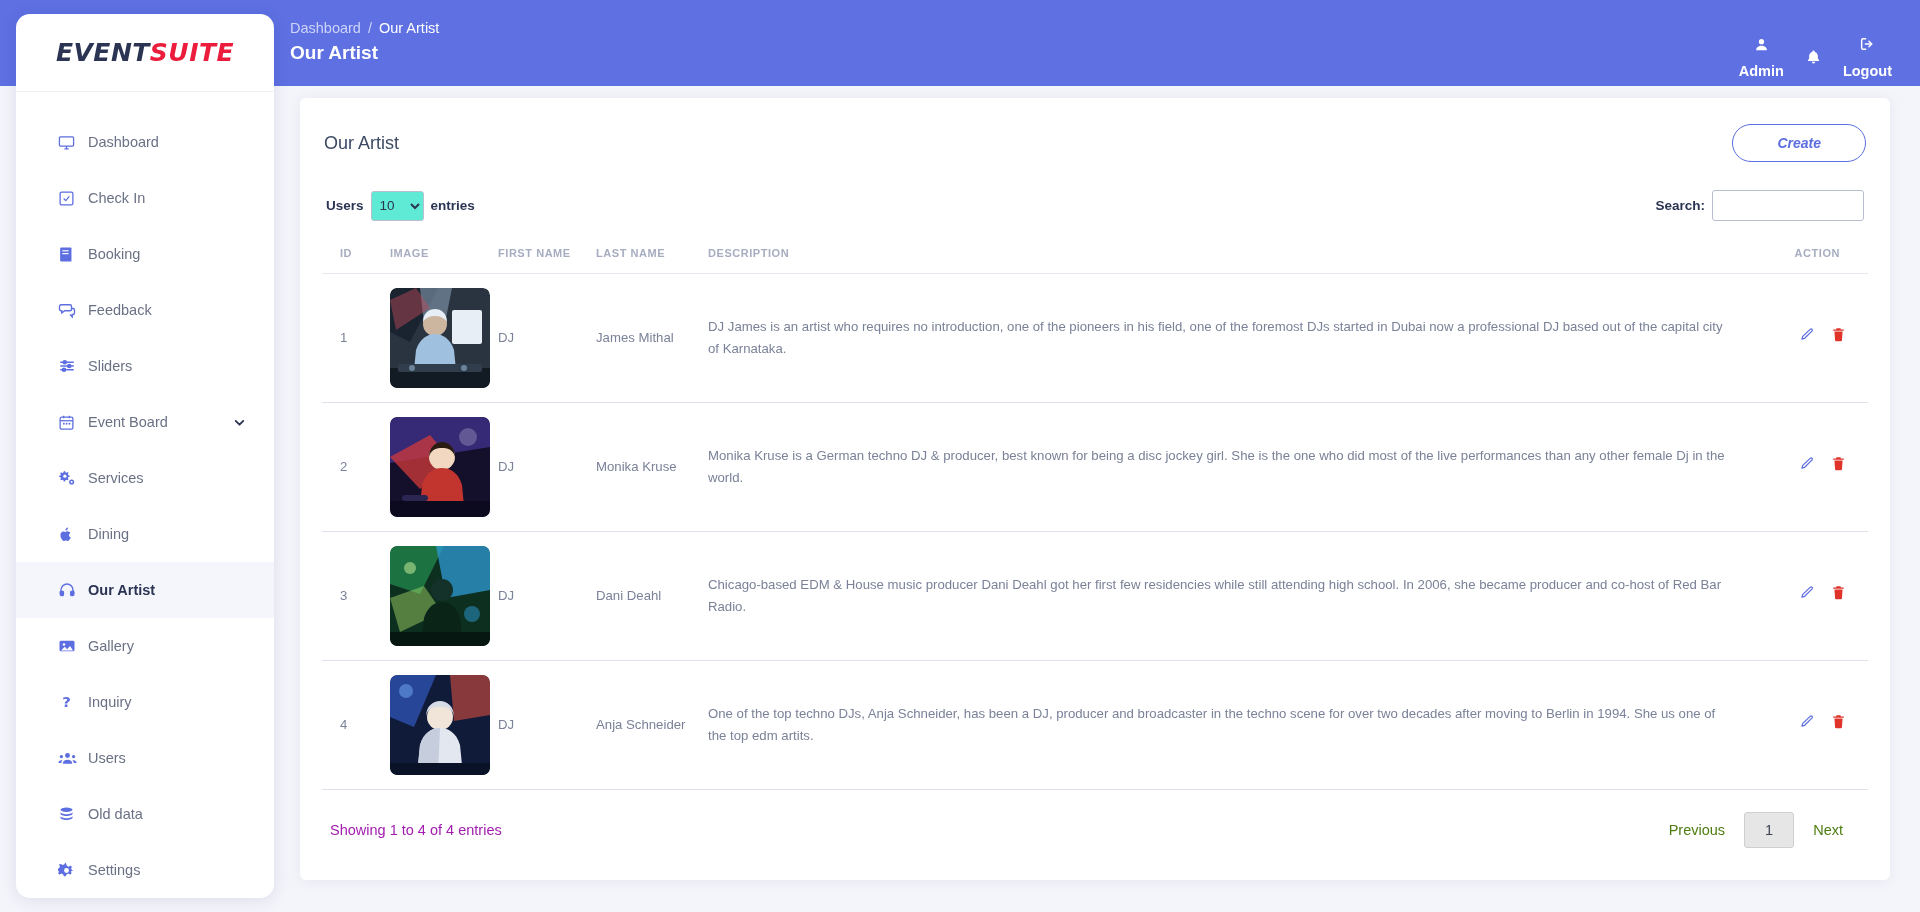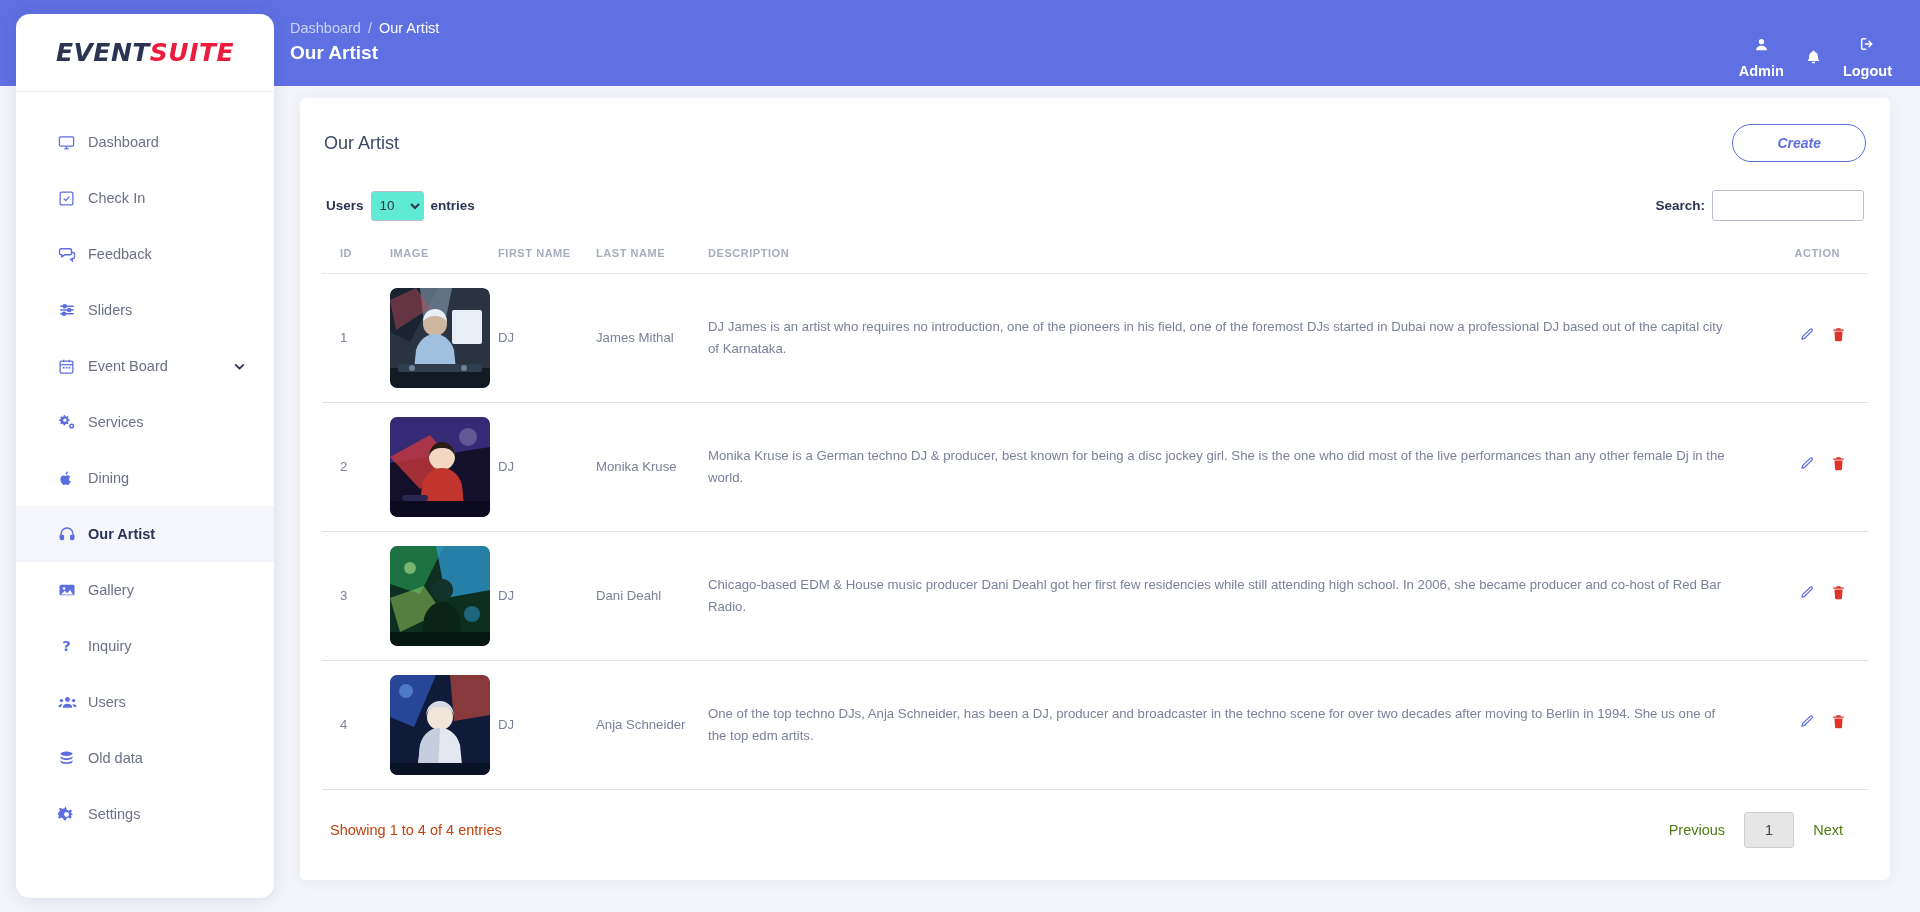--- a/index.html
+++ b/index.html
@@ -264,21 +264,21 @@
   .act-edit { color: #5c6ee0; }
   .act-del  { color: #e0342b; }
 
   
   .dt-foot {
     display: flex;
     align-items: center;
     justify-content: space-between;
     padding: 22px 6px 26px 8px;
   }
-  .dt-info { font-size: 14.5px; color: #c2410c; }
+  .dt-info { font-size: 14.5px; color: #a21caf; }
   .dt-pager { display: flex; align-items: center; }
   .pg {
     font-size: 14.5px;
     color: #4d7c0f;
     padding: 9px 18px;
     cursor: pointer;
     border: 1px solid transparent;
   }
   .pg.current {
     background: #e6e6e6;
@@ -313,20 +313,30 @@
       <div class="nav-item">
         <span class="nav-icon">
             <svg width="17" height="17" viewBox="0 0 24 24" fill="none" stroke="currentColor" stroke-width="1.8">
               <rect x="3" y="3" width="18" height="18" rx="2"></rect>
               <polyline points="8,12 11,15 16,9"></polyline>
             </svg>
           </span>
         <span class="nav-label">Check In</span>
       </div>
 
+      <div class="nav-item">
+        <span class="nav-icon">
+            <svg width="17" height="17" viewBox="0 0 24 24" fill="currentColor">
+              <path d="M5 2h13a1 1 0 0 1 1 1v18a1 1 0 0 1-1 1H5a2 2 0 0 1-2-2V4a2 2 0 0 1 2-2z"></path>
+              <rect x="6" y="6" width="9" height="1.6" fill="#fff"></rect>
+              <rect x="6" y="10" width="9" height="1.6" fill="#fff"></rect>
+            </svg>
+          </span>
+        <span class="nav-label">Booking</span>
+      </div>
 
       <div class="nav-item">
         <span class="nav-icon">
             <svg width="18" height="18" viewBox="0 0 24 24" fill="none" stroke="currentColor" stroke-width="1.8">
               <path d="M4 5h12a2 2 0 0 1 2 2v4a2 2 0 0 1-2 2H9l-4 3v-3H4a2 2 0 0 1-2-2V7a2 2 0 0 1 2-2z"></path>
               <path d="M18 10h2a2 2 0 0 1 2 2v4a2 2 0 0 1-2 2h-1v3l-3-3"></path>
             </svg>
           </span>
         <span class="nav-label">Feedback</span>
       </div>

